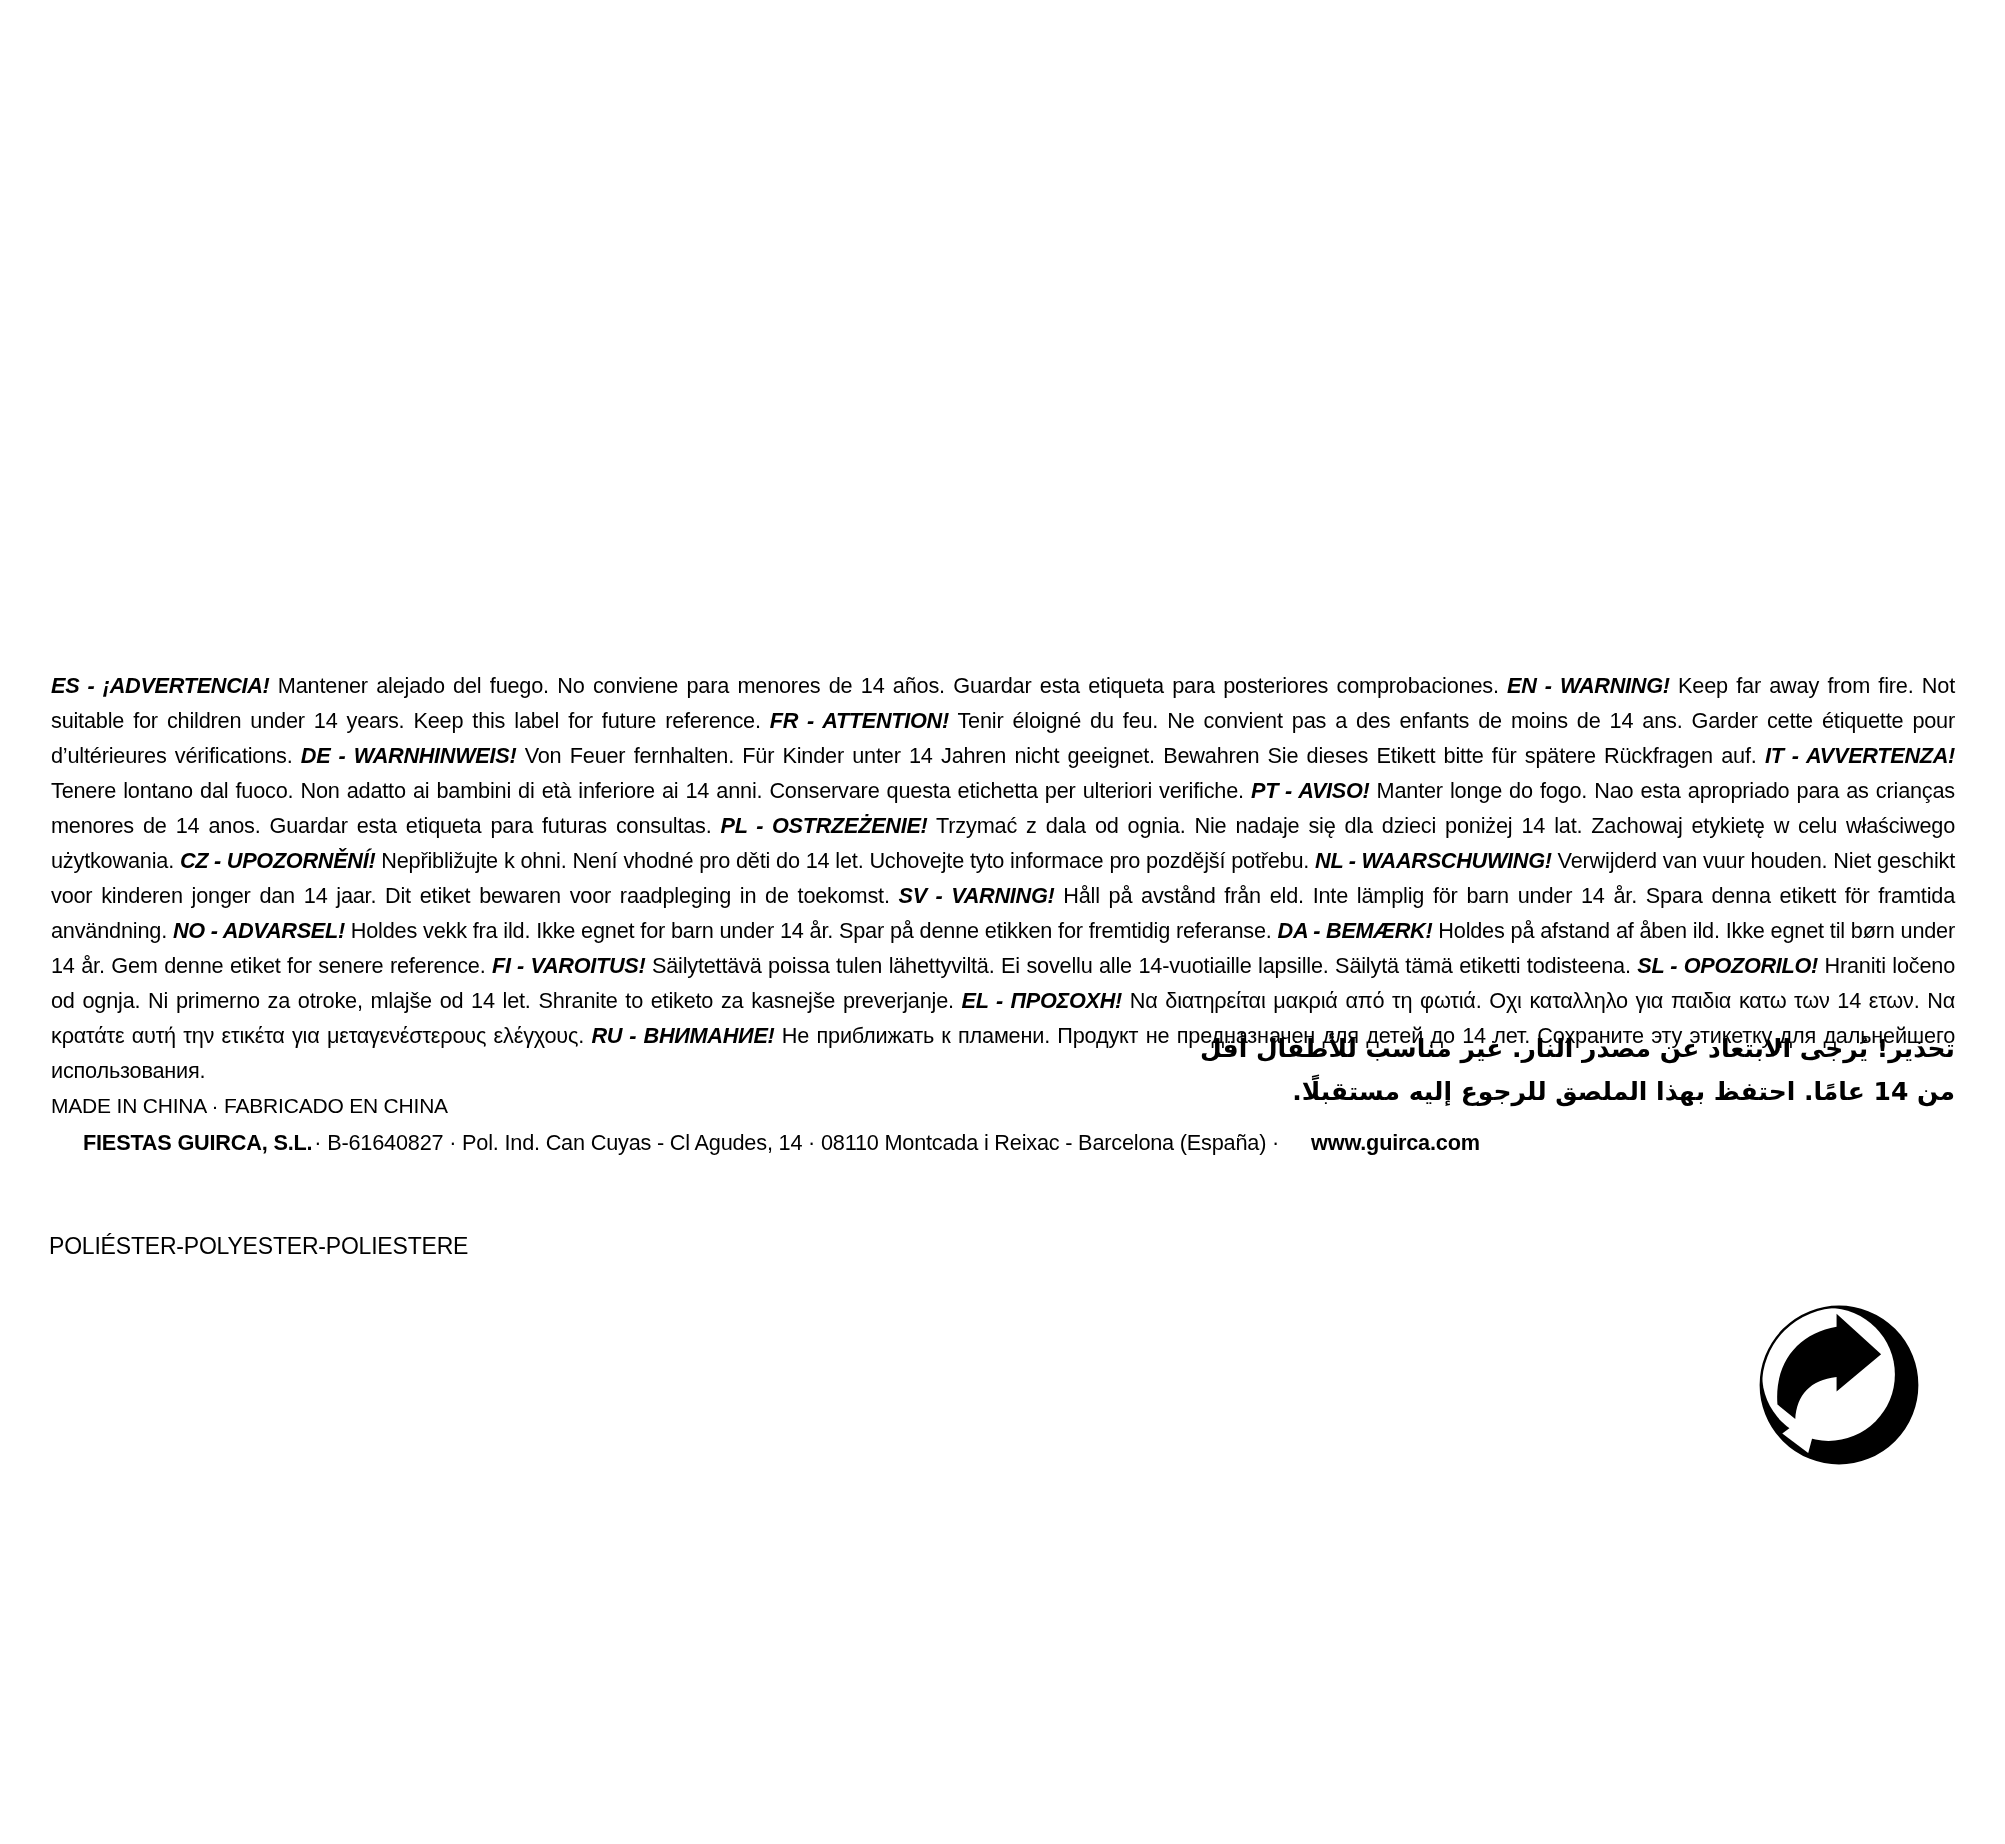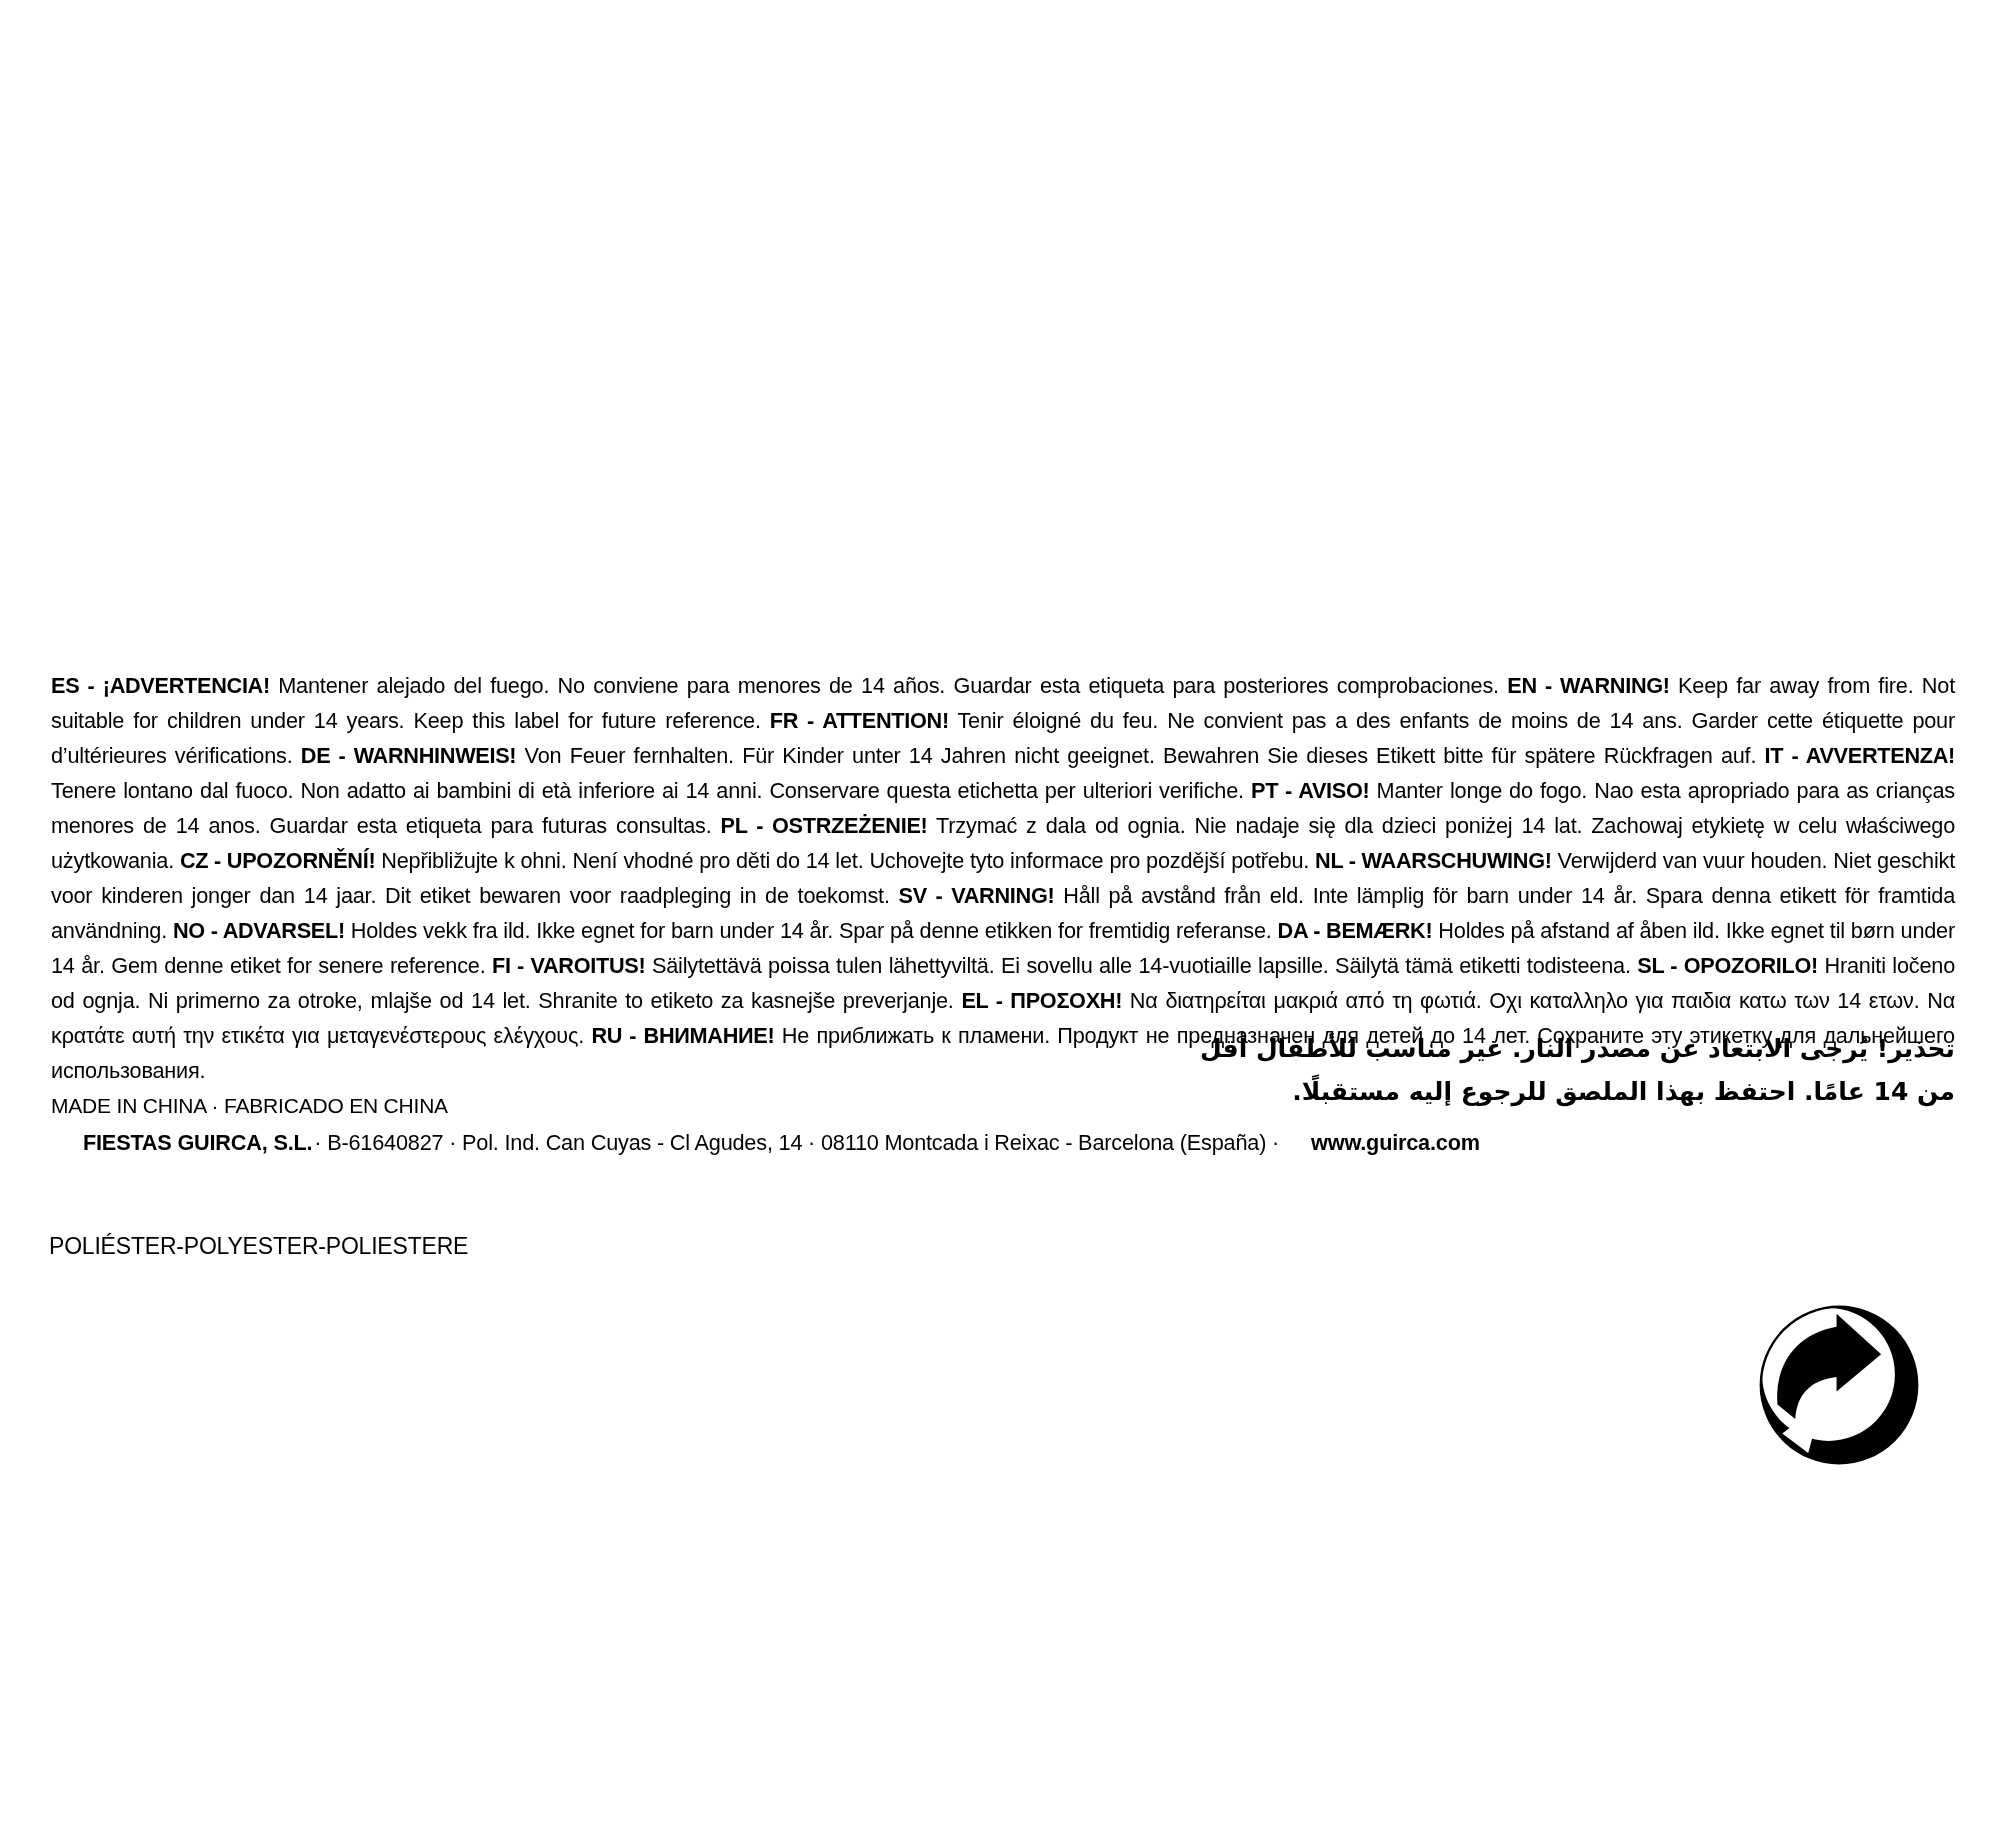--- a/index.html
+++ b/index.html
@@ -23,20 +23,21 @@
     width: 1904px;
     font-size: 21.7px;
     line-height: 35px;
     text-align: justify;
     letter-spacing: -0.2px;
     color: #000000;
   }
   .warning-paragraph b {
     font-weight: 700;
     letter-spacing: -0.3px;
+    font-style: italic;
   }
   .arabic-warning {
     position: absolute;
     right: 50px;
     top: 1027px;
     direction: rtl;
     text-align: right;
     font-family: "DejaVu Sans", sans-serif;
     font-weight: 700;
     font-size: 25px;

